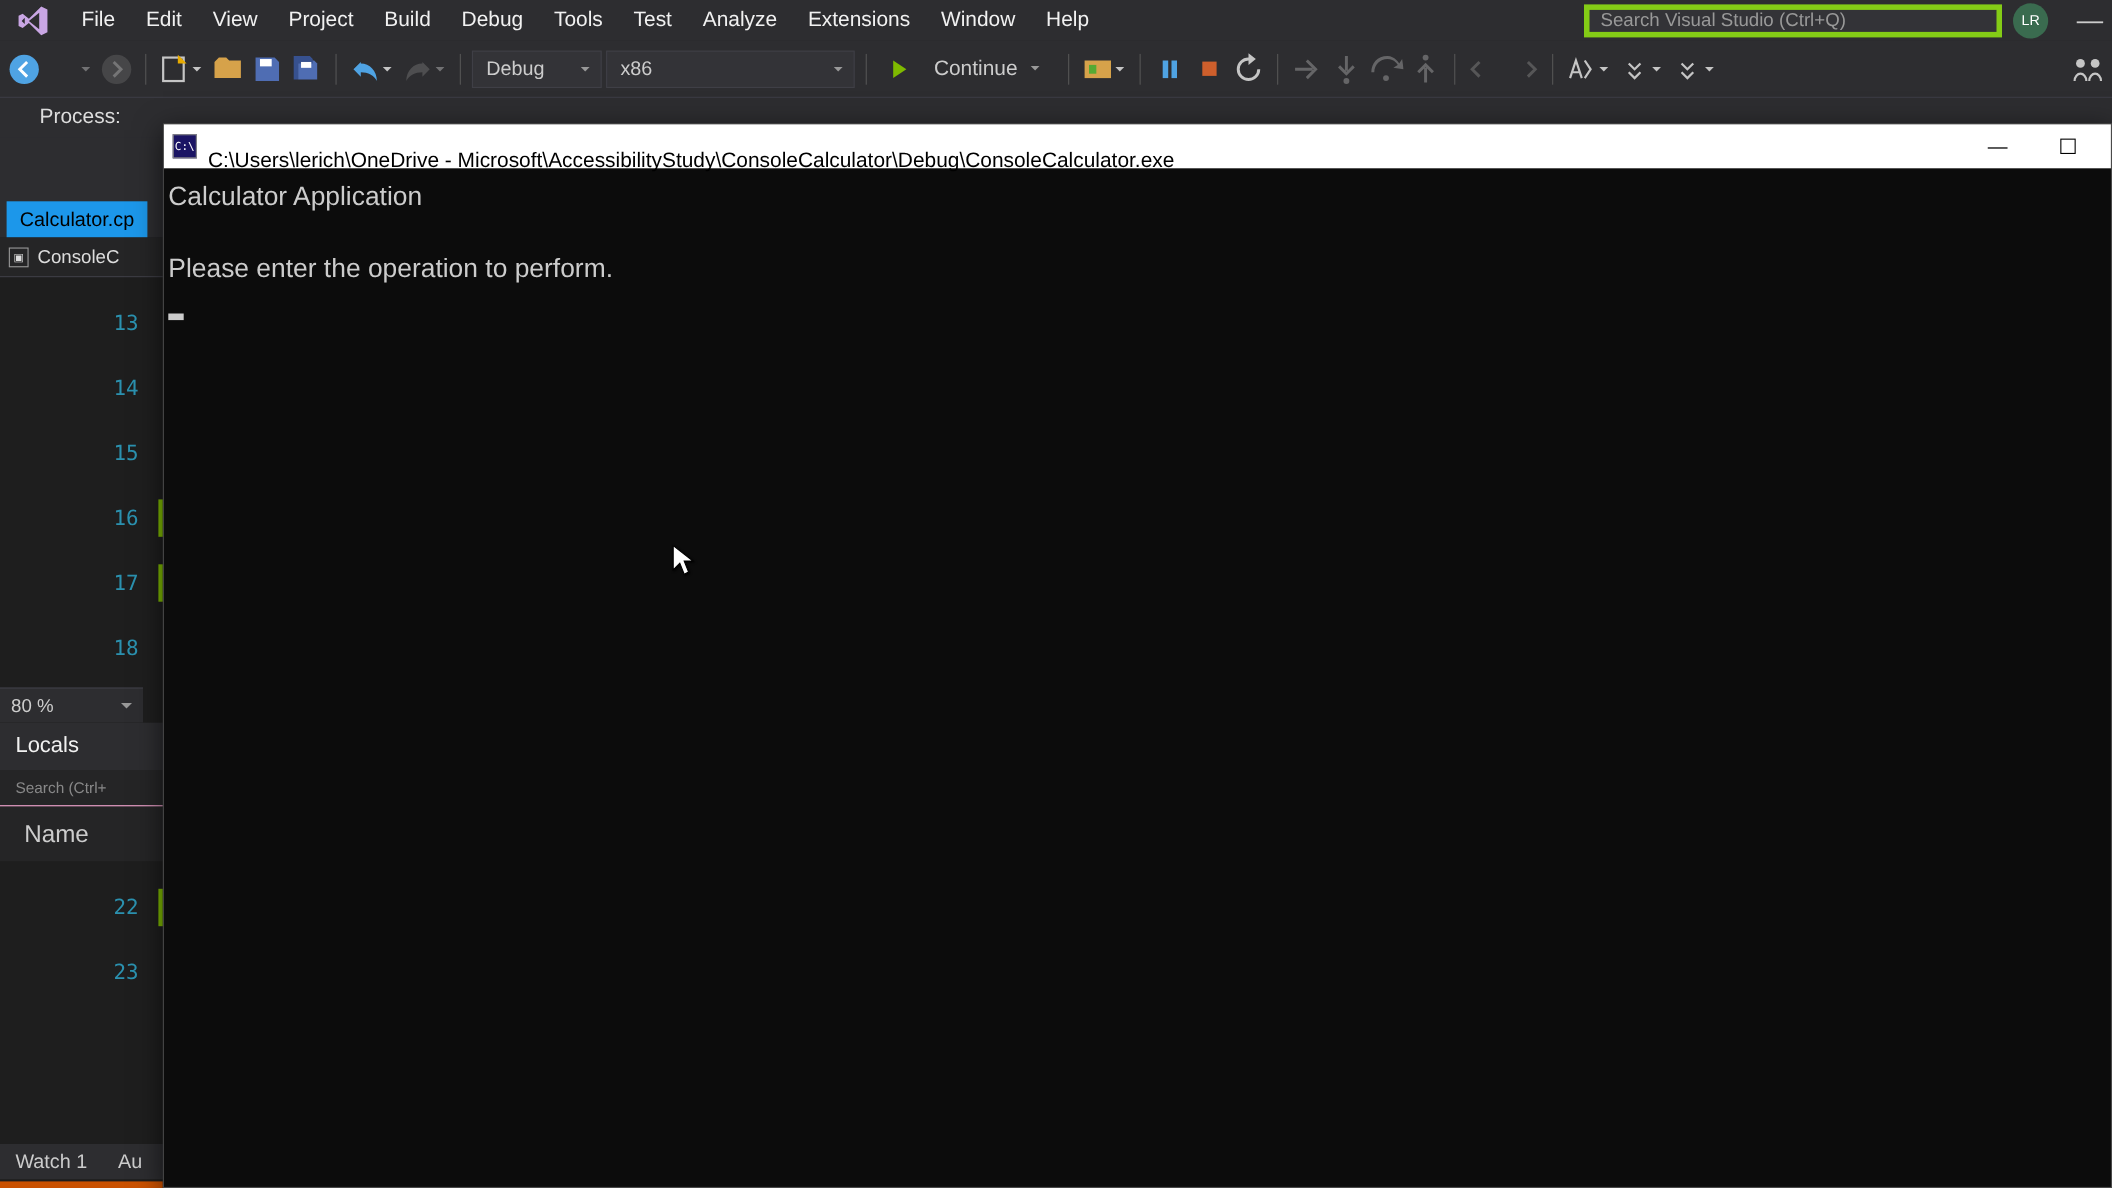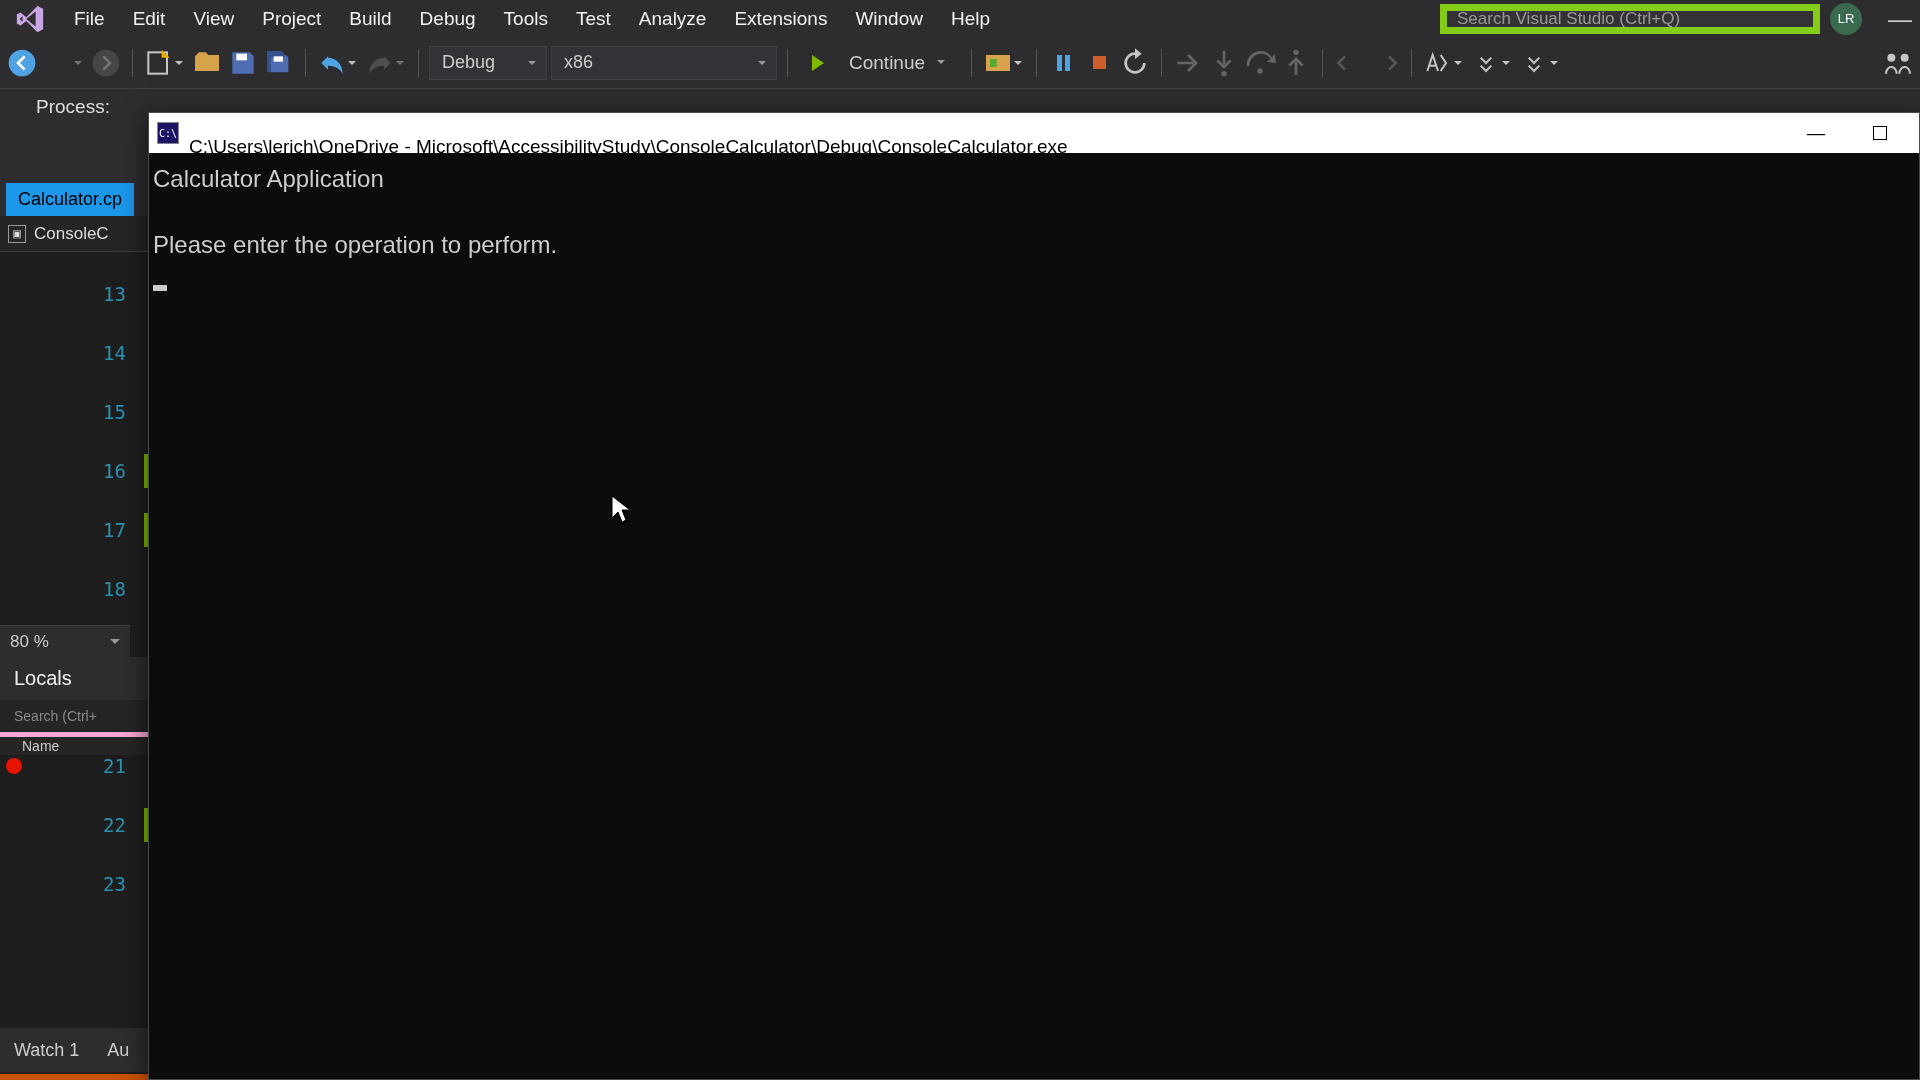--- a/index.html
+++ b/index.html
@@ -4,21 +4,21 @@
 <style>
   * { margin:0; padding:0; box-sizing:border-box; font-family:"Segoe UI",Arial,sans-serif; }
   body { width:1920px; height:1080px; background:#2d2d30; color:#f1f1f1; overflow:hidden; position:relative; }
 
   
   .titlebar { height:37px; display:flex; align-items:center; background:#2d2d30; }
   .vs-logo { width:60px; display:flex; align-items:center; justify-content:center; }
   .vs-logo svg { width:30px; height:30px; }
   .menu { display:flex; align-items:center; gap:0; }
   .menu-item { padding:6px 14px; font-size:19px; cursor:pointer; }
-  .search-box { margin-left:auto; margin-right:10px; width:380px; height:30px; background:#333337; border:7px solid #84cc16; display:flex; align-items:center; padding:0 10px; color:#999; font-size:17px; }
+  .search-box { margin-left:auto; margin-right:10px; width:380px; height:30px; background:#333337; border:5px solid #84cc16; display:flex; align-items:center; padding:0 10px; color:#999; font-size:17px; }
   .user-badge { width:32px; height:32px; border-radius:50%; background:#3a6b4f; color:#fff; display:flex; align-items:center; justify-content:center; font-size:13px; margin-right:18px; }
   .min-btn { width:40px; display:flex; align-items:center; justify-content:center; font-size:24px; color:#ccc; }
 
   
   .toolbar { height:52px; background:#2d2d30; border-bottom:1px solid #3f3f46; display:flex; align-items:center; padding:0 6px; gap:4px; }
   .tool-btn { width:32px; height:32px; display:flex; align-items:center; justify-content:center; color:#c5c5c5; position:relative; }
   .tool-btn.dd::after { content:""; position:absolute; right:-8px; top:14px; border:4px solid transparent; border-top-color:#c5c5c5; }
   .tool-btn.dd { margin-right:12px; }
   .tool-sep { width:1px; height:28px; background:#555; margin:0 6px; }
   .combo { height:34px; background:#333337; border:1px solid #3f3f46; display:flex; align-items:center; padding:0 12px; font-size:18px; color:#ccc; position:relative; }
@@ -52,22 +52,22 @@
   .ln { flex:1; text-align:right; padding-right:18px; font-size:19px; color:#2b91af; font-family:Consolas,monospace; }
   .change-bar { width:6px; height:34px; }
   .change-bar.mod { background:#7fba00; }
 
   
   .zoom-row { position:absolute; left:0; width:130px; height:32px; top:625px; background:#2d2d30; border-top:1px solid #3f3f46; display:flex; align-items:center; padding:0 10px; font-size:17px; color:#ccc; justify-content:space-between;}
   .zoom-row::after{content:"";border:5px solid transparent;border-top-color:#999;margin-top:4px;}
   .locals-panel { position:absolute; left:0; top:657px; width:150px; background:#252526; }
   .locals-title { padding:10px 14px; font-size:20px; background:#2d2d30; }
   .locals-search { padding:8px 14px; font-size:14px; color:#888; background:#252526; }
-  .locals-head { padding:1px 22px; font-size:14px; color:#ccc; border-top:5px solid #f9a8d4; }
-  .bottom-tabs { position:absolute; bottom:6px; left:0; width:150px; height:44px; display:flex; align-items:center; background:#2d2d30; }
+  .locals-head { padding:12px 22px; font-size:22px; color:#ccc; border-top:1px solid #f9a8d4; }
+  .bottom-tabs { position:absolute; bottom:6px; left:0; width:150px; height:32px; display:flex; align-items:center; background:#2d2d30; }
   .bottom-tab { padding:8px 14px; font-size:18px; color:#ccc; }
 
   .orange-strip { position:absolute; left:0; bottom:0; width:150px; height:6px; background:#ca5100; }
 
   
   .console-window { position:absolute; left:148px; top:112px; right:0; bottom:0; background:#0c0c0c; border:1px solid #4a4a4a; box-shadow:0 6px 24px rgba(0,0,0,.6); }
   .console-titlebar { height:40px; background:#fff; color:#000; display:flex; align-items:center; padding:0 8px; }
   .console-icon { width:22px; height:22px; background:#1b1464; margin-right:10px; display:flex; align-items:center; justify-content:center; color:#fff; font-size:10px; font-family:Consolas,monospace; border:1px solid #888;}
   .console-title { font-size:19px; flex:1; white-space:nowrap; overflow:hidden;margin-top:28px; }
   .win-controls { display:flex; gap:30px; margin-right:14px; }

